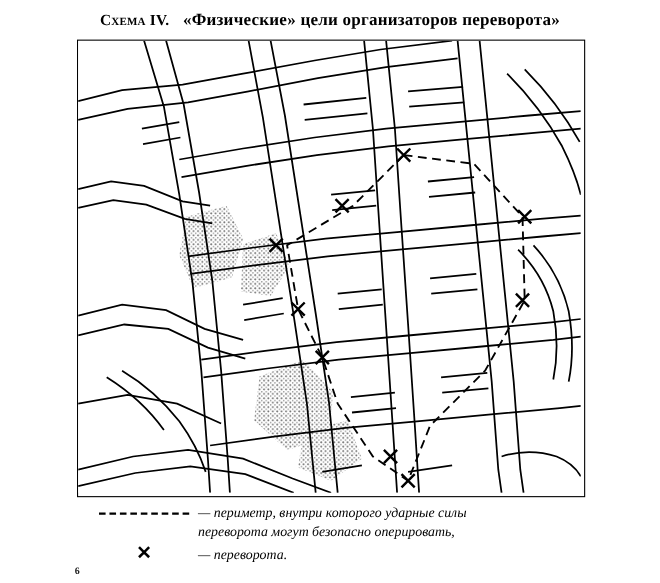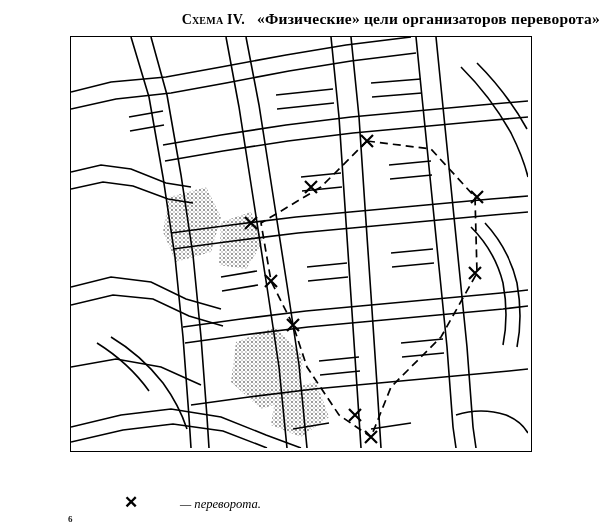--- a/index.html
+++ b/index.html
@@ -18,21 +18,21 @@
   .page {
     position: relative;
     width: 600px;
     height: 530px;
   }
   .title {
     position: absolute;
     top: 10px;
     left: 0;
     width: 600px;
-    text-align: right;
+    text-align: center;
     font-size: 15.5px;
     font-weight: bold;
     font-family: "Liberation Serif", serif;
     letter-spacing: 0.2px;
     white-space: nowrap;
   }
   .title .smallcaps {
     font-size: 14px;
     font-variant: small-caps;
     font-weight: bold;
@@ -235,20 +235,29 @@
           </g>
         <g>
             <path d="M294,394 L306,406 M306,394 L294,406"></path>
           </g>
       </g>
     </svg>
   </div>
 
   <div class="legend">
 
+    <div class="legend-row legend-row-1">
+      <div class="legend-symbol">
+        <div class="dashline"></div>
+      </div>
+      <div>
+        <div class="legend-text">— периметр, внутри которого ударные силы</div>
+        <div class="legend-text">переворота могут безопасно оперировать,</div>
+      </div>
+    </div>
 
     <div class="legend-row legend-row-2">
       <div class="legend-symbol">
         <div class="cross-symbol">✕</div>
       </div>
       <div>
         <div class="legend-text">— переворота.</div>
       </div>
     </div>
 

